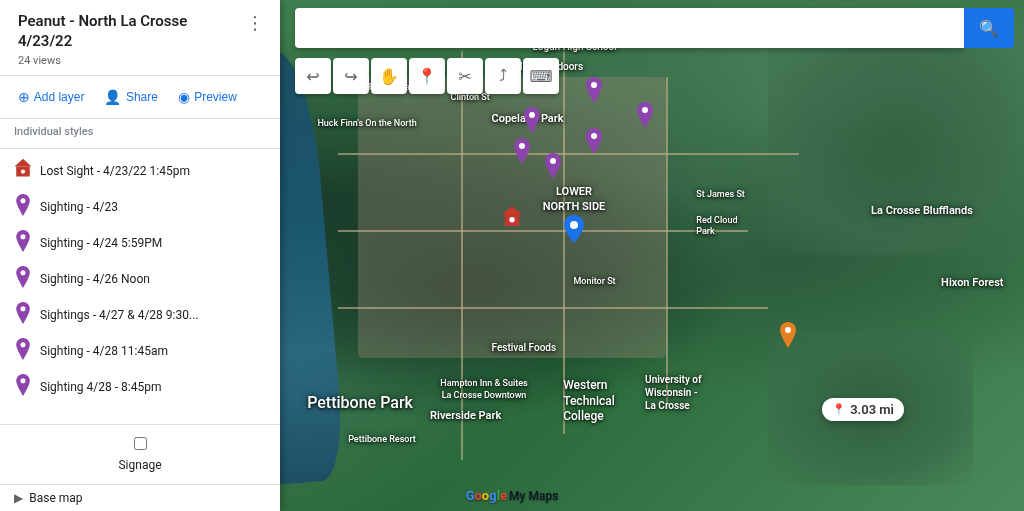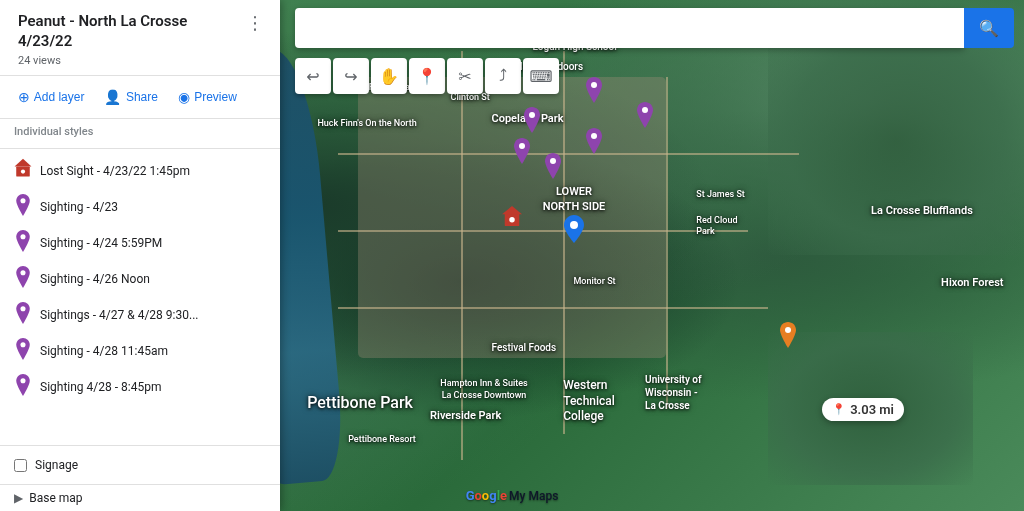--- a/index.html
+++ b/index.html
@@ -246,20 +246,21 @@
     .bottom-section {
       border-top: 1px solid #e0e0e0;
       padding: 8px 14px;
     }
 
     .checkbox-row {
       display: flex;
       align-items: center;
       gap: 8px;
       padding: 4px 0;
+      flex-direction: column;
     }
 
     .checkbox-label {
       font-size: 12px;
       color: #202124;
     }
 
     .expand-row {
       display: flex;
       align-items: center;

